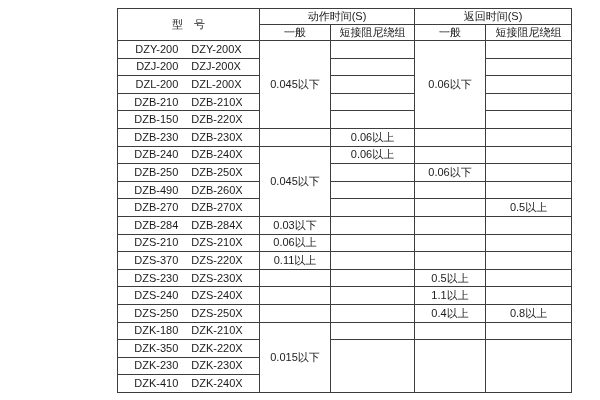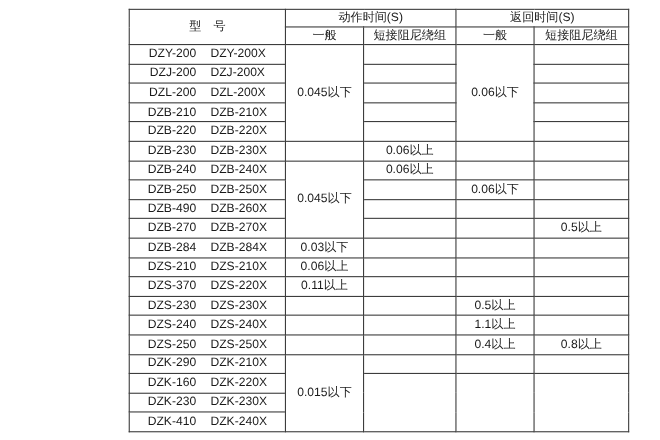--- a/index.html
+++ b/index.html
@@ -118,21 +118,21 @@
               <span>DZB-210X</span>
             </div>
           </td>
       <td></td>
       <td></td>
     </tr>
 
     <tr class="drow">
       <td class="model">
             <div class="mwrap">
-              <span>DZB-220</span>
+              <span>DZB-150</span>
               <span>DZB-220X</span>
             </div>
           </td>
       <td></td>
       <td></td>
     </tr>
 
     <tr class="drow">
       <td class="model">
             <div class="mwrap">
@@ -269,34 +269,34 @@
           </td>
       <td></td>
       <td></td>
       <td>0.4以上</td>
       <td>0.8以上</td>
     </tr>
 
     <tr class="drow">
       <td class="model">
             <div class="mwrap">
-              <span>DZK-290</span>
+              <span>DZK-180</span>
               <span>DZK-210X</span>
             </div>
           </td>
       <td rowspan="4">0.015以下</td>
       <td></td>
       <td></td>
       <td></td>
     </tr>
 
     <tr class="drow">
       <td class="model">
             <div class="mwrap">
-              <span>DZK-160</span>
+              <span>DZK-350</span>
               <span>DZK-220X</span>
             </div>
           </td>
       <td rowspan="3"></td>
       <td rowspan="3"></td>
       <td rowspan="3"></td>
     </tr>
 
     <tr class="drow">
       <td class="model">

